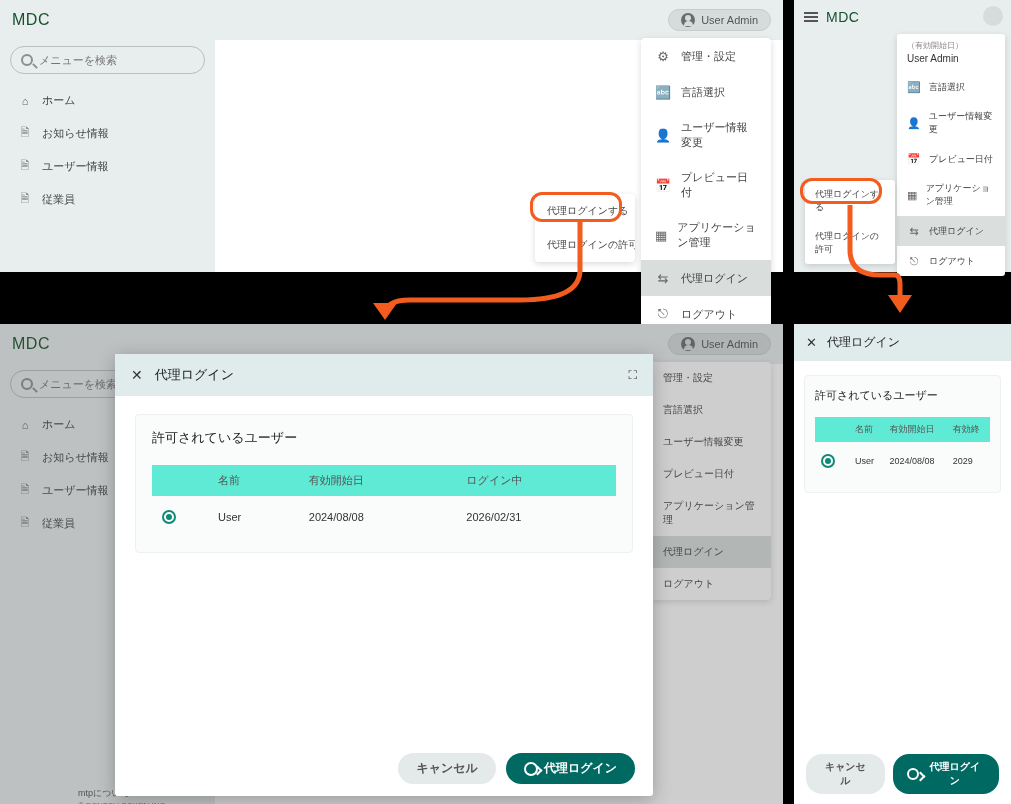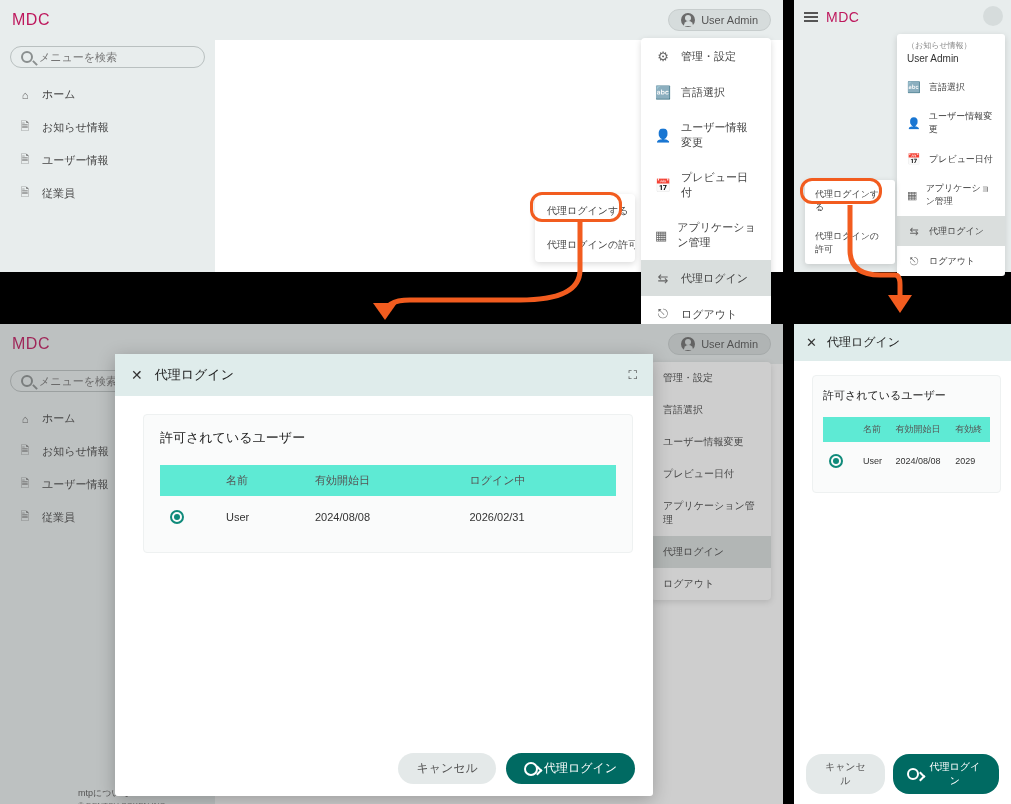--- a/index.html
+++ b/index.html
@@ -6,28 +6,28 @@
   body { background: #000; width: 1011px; height: 804px; position: relative; overflow: hidden; }
 
   .panel { position: absolute; background: #e8eded; }
   .panel.tl { left: 0; top: 0; width: 783px; height: 272px; }
   .panel.tr { left: 794px; top: 0; width: 217px; height: 272px; }
   .panel.bl { left: 0; top: 324px; width: 783px; height: 480px; }
   .panel.br { left: 794px; top: 324px; width: 217px; height: 480px; }
 
   
   .tl-header { position: absolute; left: 0; top: 0; right: 0; height: 40px; display: flex; align-items: center; justify-content: space-between; padding: 0 12px; }
-  .brand { font-size: 16px; color: #be185d; letter-spacing: 0.5px; }
+  .brand { font-size: 16px; color: #14532d; letter-spacing: 0.5px; }
   .user-chip { display: inline-flex; align-items: center; gap: 6px; background: #d6dcdc; border: 1px solid #c7cdcd; border-radius: 14px; padding: 3px 12px; font-size: 11px; color: #555; cursor: pointer; }
   .user-chip .ic { width: 14px; height: 14px; border-radius: 50%; background: #6b6b6b; position: relative; }
   .user-chip .ic::before { content: ""; position: absolute; top: 2px; left: 4px; width: 6px; height: 6px; border-radius: 50%; background: #d6dcdc; }
   .user-chip .ic::after  { content: ""; position: absolute; bottom: 1px; left: 2.5px; width: 9px; height: 5px; border-radius: 5px 5px 0 0; background: #d6dcdc; }
 
   .tl-sidebar { position: absolute; left: 0; top: 40px; width: 215px; bottom: 0; }
-  .search { margin: 6px 10px 10px; border: 1px solid #b9c0c0; border-radius: 14px; height: 22px; display: flex; align-items: center; padding: 0 10px; gap: 6px; background: #e8eded; }
+  .search { margin: 6px 10px 10px; border: 1px solid #b9c0c0; border-radius: 14px; height: 28px; display: flex; align-items: center; padding: 0 10px; gap: 6px; background: #e8eded; }
   .search .mag { width: 12px; height: 12px; border: 2px solid #8a8f8f; border-radius: 50%; position: relative; }
   .search .mag::after { content: ""; position: absolute; width: 6px; height: 2px; background: #8a8f8f; transform: rotate(45deg); left: 9px; top: 9px; }
   .search input { border: none; background: transparent; outline: none; font-size: 11px; flex: 1; color: #555; }
   .nav-item { display: flex; align-items: center; gap: 10px; padding: 9px 18px; font-size: 11px; color: #444; cursor: pointer; }
   .nav-item .nic { width: 14px; height: 14px; display: inline-flex; align-items: center; justify-content: center; color: #666; }
 
   .tl-content { position: absolute; left: 215px; top: 40px; right: 0; bottom: 0; background: #fff; }
 
   .dropdown { position: absolute; background: #fff; border-radius: 4px; box-shadow: 0 2px 6px rgba(0,0,0,0.15); overflow: hidden; }
   .dropdown .d-item { display: flex; align-items: center; gap: 10px; padding: 10px 14px; font-size: 11px; color: #444; cursor: pointer; min-width: 120px; }
@@ -63,29 +63,29 @@
   .footer-note { position: absolute; left: 78px; bottom: 4px; font-size: 9px; color: #555; }
   .footer-copy { position: absolute; left: 78px; bottom: -6px; font-size: 8px; color: #777; }
 
   .modal { position: absolute; left: 115px; top: 30px; right: 130px; bottom: 8px; background: #fff; border-radius: 3px; box-shadow: 0 4px 18px rgba(0,0,0,0.25); z-index: 2; display: flex; flex-direction: column; }
   .modal-head { display: flex; align-items: center; justify-content: space-between; padding: 12px 16px; background: #dfeceb; }
   .modal-head .mh-left { display: flex; align-items: center; gap: 12px; }
   .modal-head .close { font-size: 14px; color: #333; cursor: pointer; }
   .modal-head .title { font-size: 13px; color: #222; }
   .modal-head .expand { font-size: 12px; color: #333; cursor: pointer; }
   .modal-body { flex: 1; padding: 18px 20px; overflow: auto; }
-  .card { background: #fafbfb; border: 1px solid #eef1f1; border-radius: 4px; padding: 14px 16px; margin-left: 8px; }
+  .card { background: #fafbfb; border: 1px solid #eef1f1; border-radius: 4px; padding: 14px 16px; }
   .card h3 { font-size: 13px; font-weight: 500; color: #222; margin-bottom: 18px; }
   .tbl { width: 100%; font-size: 11px; color: #333; border-collapse: collapse; }
   .tbl thead td { background: #5eead4; padding: 8px 10px; color: #555; }
   .tbl tbody td { padding: 14px 10px; }
   .radio { width: 14px; height: 14px; border: 2px solid #0f8a7a; border-radius: 50%; display: inline-flex; align-items: center; justify-content: center; }
   .radio::after { content: ""; width: 6px; height: 6px; border-radius: 50%; background: #0f8a7a; }
   .modal-foot { padding: 12px 18px; display: flex; justify-content: flex-end; gap: 10px; }
-  .btn { display: inline-flex; align-items: center; gap: 6px; border-radius: 16px; padding: 7px 18px; font-size: 12px; cursor: pointer; border: none; }
+  .btn { display: inline-flex; align-items: center; gap: 6px; border-radius: 16px; padding: 7px 18px; font-size: 12px; cursor: pointer; border: none; font-weight: bold; }
   .btn.ghost { background: #e4e9e9; color: #555; }
   .btn.primary { background: #006a62; color: #fff; }
   .btn.primary .bic { width: 14px; height: 14px; border-radius: 50%; border: 2px solid #fff; position: relative; }
   .btn.primary .bic::after { content: ""; position: absolute; left: 8px; top: 3px; width: 5px; height: 5px; border-top: 2px solid #fff; border-right: 2px solid #fff; transform: rotate(45deg); }
 
   
   .br { background: #fff; }
   .br-head { display: flex; align-items: center; gap: 10px; padding: 10px 12px; background: #dfeceb; }
   .br-head .close { font-size: 13px; color: #333; cursor: pointer; }
   .br-head .title { font-size: 12px; color: #222; }
@@ -184,21 +184,21 @@
   <div class="tr-header">
     <div class="hamb"></div>
     <div class="brand">MDC</div>
     <div class="avatar">
         <span class="ic"></span>
       </div>
   </div>
 
   <div class="tr-menu">
     <div class="hdr">
-      <div>（お知らせ情報）</div>
+      <div>（有効開始日）</div>
       <div class="uname">User Admin</div>
     </div>
     <div class="d-item">
         <span class="dic">🔤</span>
         <span>言語選択</span>
       </div>
     <div class="d-item">
         <span class="dic">👤</span>
         <span>ユーザー情報変更</span>
       </div>

